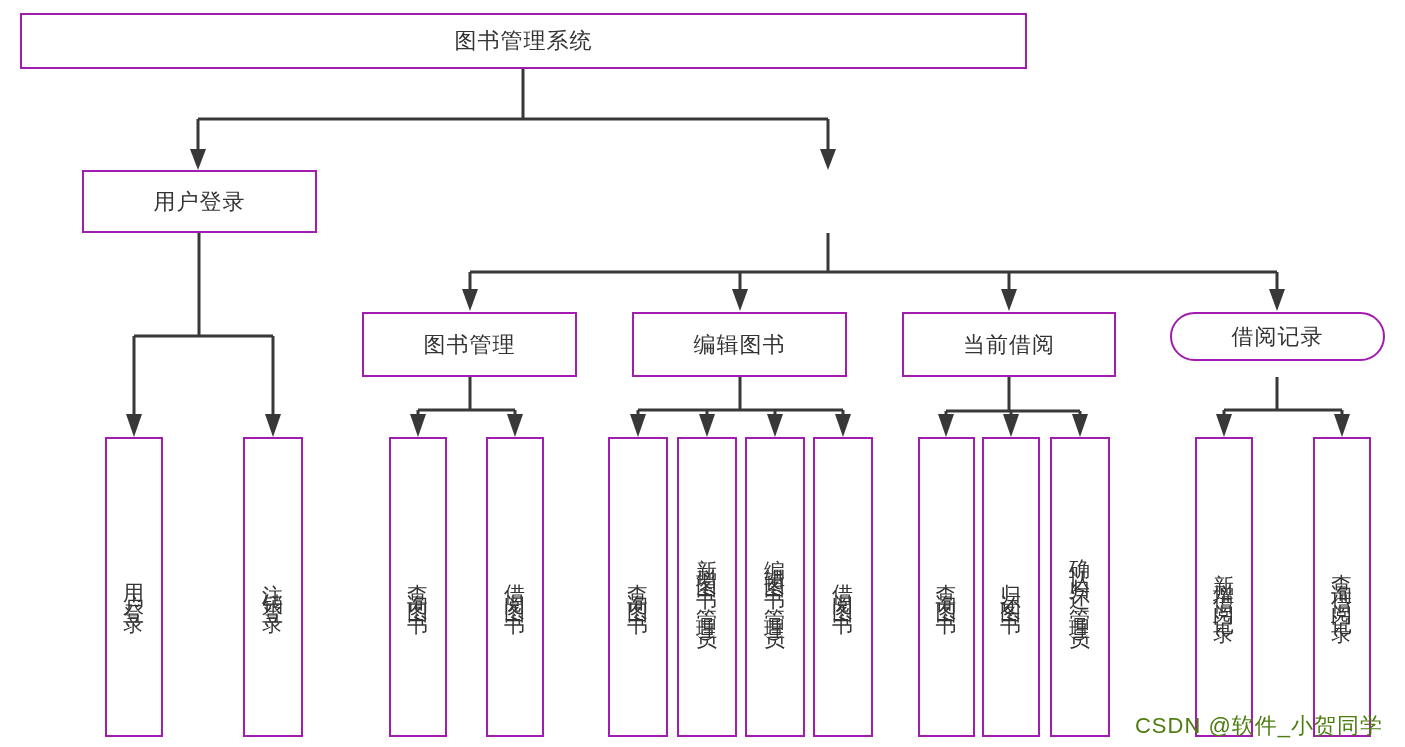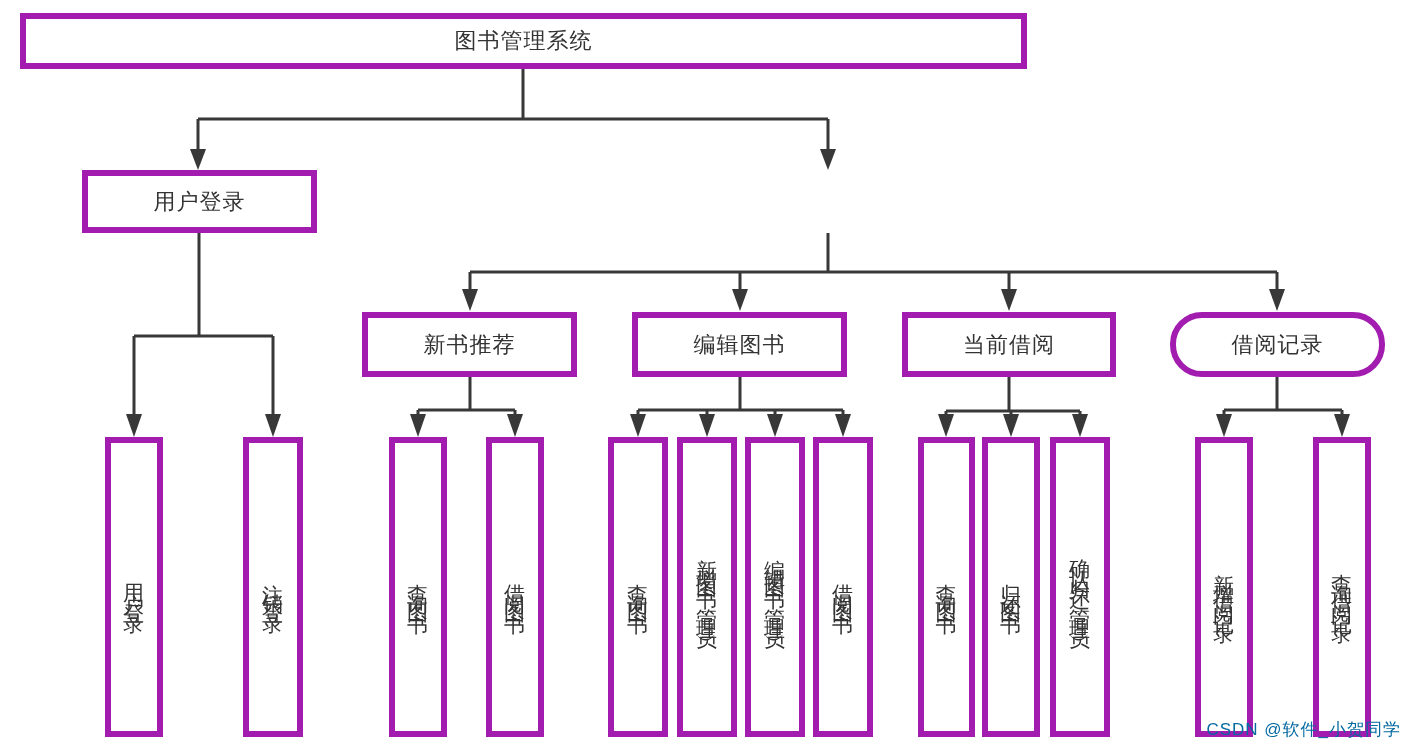--- a/index.html
+++ b/index.html
@@ -17,21 +17,21 @@
   }
   .connectors {
     position: absolute;
     left: 0;
     top: 0;
     width: 1405px;
     height: 747px;
   }
   .box {
     position: absolute;
-    border: 6px solid #a21caf;
+    border: 2px solid #a21caf;
     background: #ffffff;
     box-sizing: border-box;
     display: flex;
     align-items: center;
     justify-content: center;
   }
   .hlabel {
     font-size: 22px;
     color: #333333;
     letter-spacing: 1px;
@@ -40,24 +40,24 @@
   .vlabel {
     writing-mode: vertical-rl;
     font-size: 21px;
     color: #333333;
     letter-spacing: 10px;
     line-height: 1;
     white-space: nowrap;
   }
   .watermark {
     position: absolute;
-    right: 4px;
+    right: 22px;
     bottom: 6px;
-    font-size: 17px;
-    color: #0369a1;
+    font-size: 22px;
+    color: #4d7c0f;
     letter-spacing: 1px;
     z-index: 10;
     white-space: nowrap;
   }
 </style>
 </head>
 <body>
 
 <div class="canvas">
 
@@ -106,29 +106,29 @@
 
   <div class="box" style="left:20px; top:13px; width:1007px; height:56px;">
     <span class="hlabel">图书管理系统</span>
   </div>
 
   <div class="box" style="left:82px; top:170px; width:235px; height:63px;">
     <span class="hlabel">用户登录</span>
   </div>
 
   <div class="box" style="left:362px; top:312px; width:215px; height:65px;">
-    <span class="hlabel">新书推荐</span>
+    <span class="hlabel">图书管理</span>
   </div>
   <div class="box" style="left:632px; top:312px; width:215px; height:65px;">
     <span class="hlabel">编辑图书</span>
   </div>
   <div class="box" style="left:902px; top:312px; width:214px; height:65px;">
     <span class="hlabel">当前借阅</span>
   </div>
-  <div class="box" style="left:1170px; top:312px; width:215px; height:65px;border-radius:32px;">
+  <div class="box" style="left:1170px; top:312px; width:215px; height:49px;border-radius:32px;">
     <span class="hlabel">借阅记录</span>
   </div>
 
   <div class="box" style="left:105px; top:437px; width:58px; height:300px;">
     <span class="vlabel">用户登录</span>
   </div>
   <div class="box" style="left:243px; top:437px; width:60px; height:300px;">
     <span class="vlabel">注销登录</span>
   </div>
 

